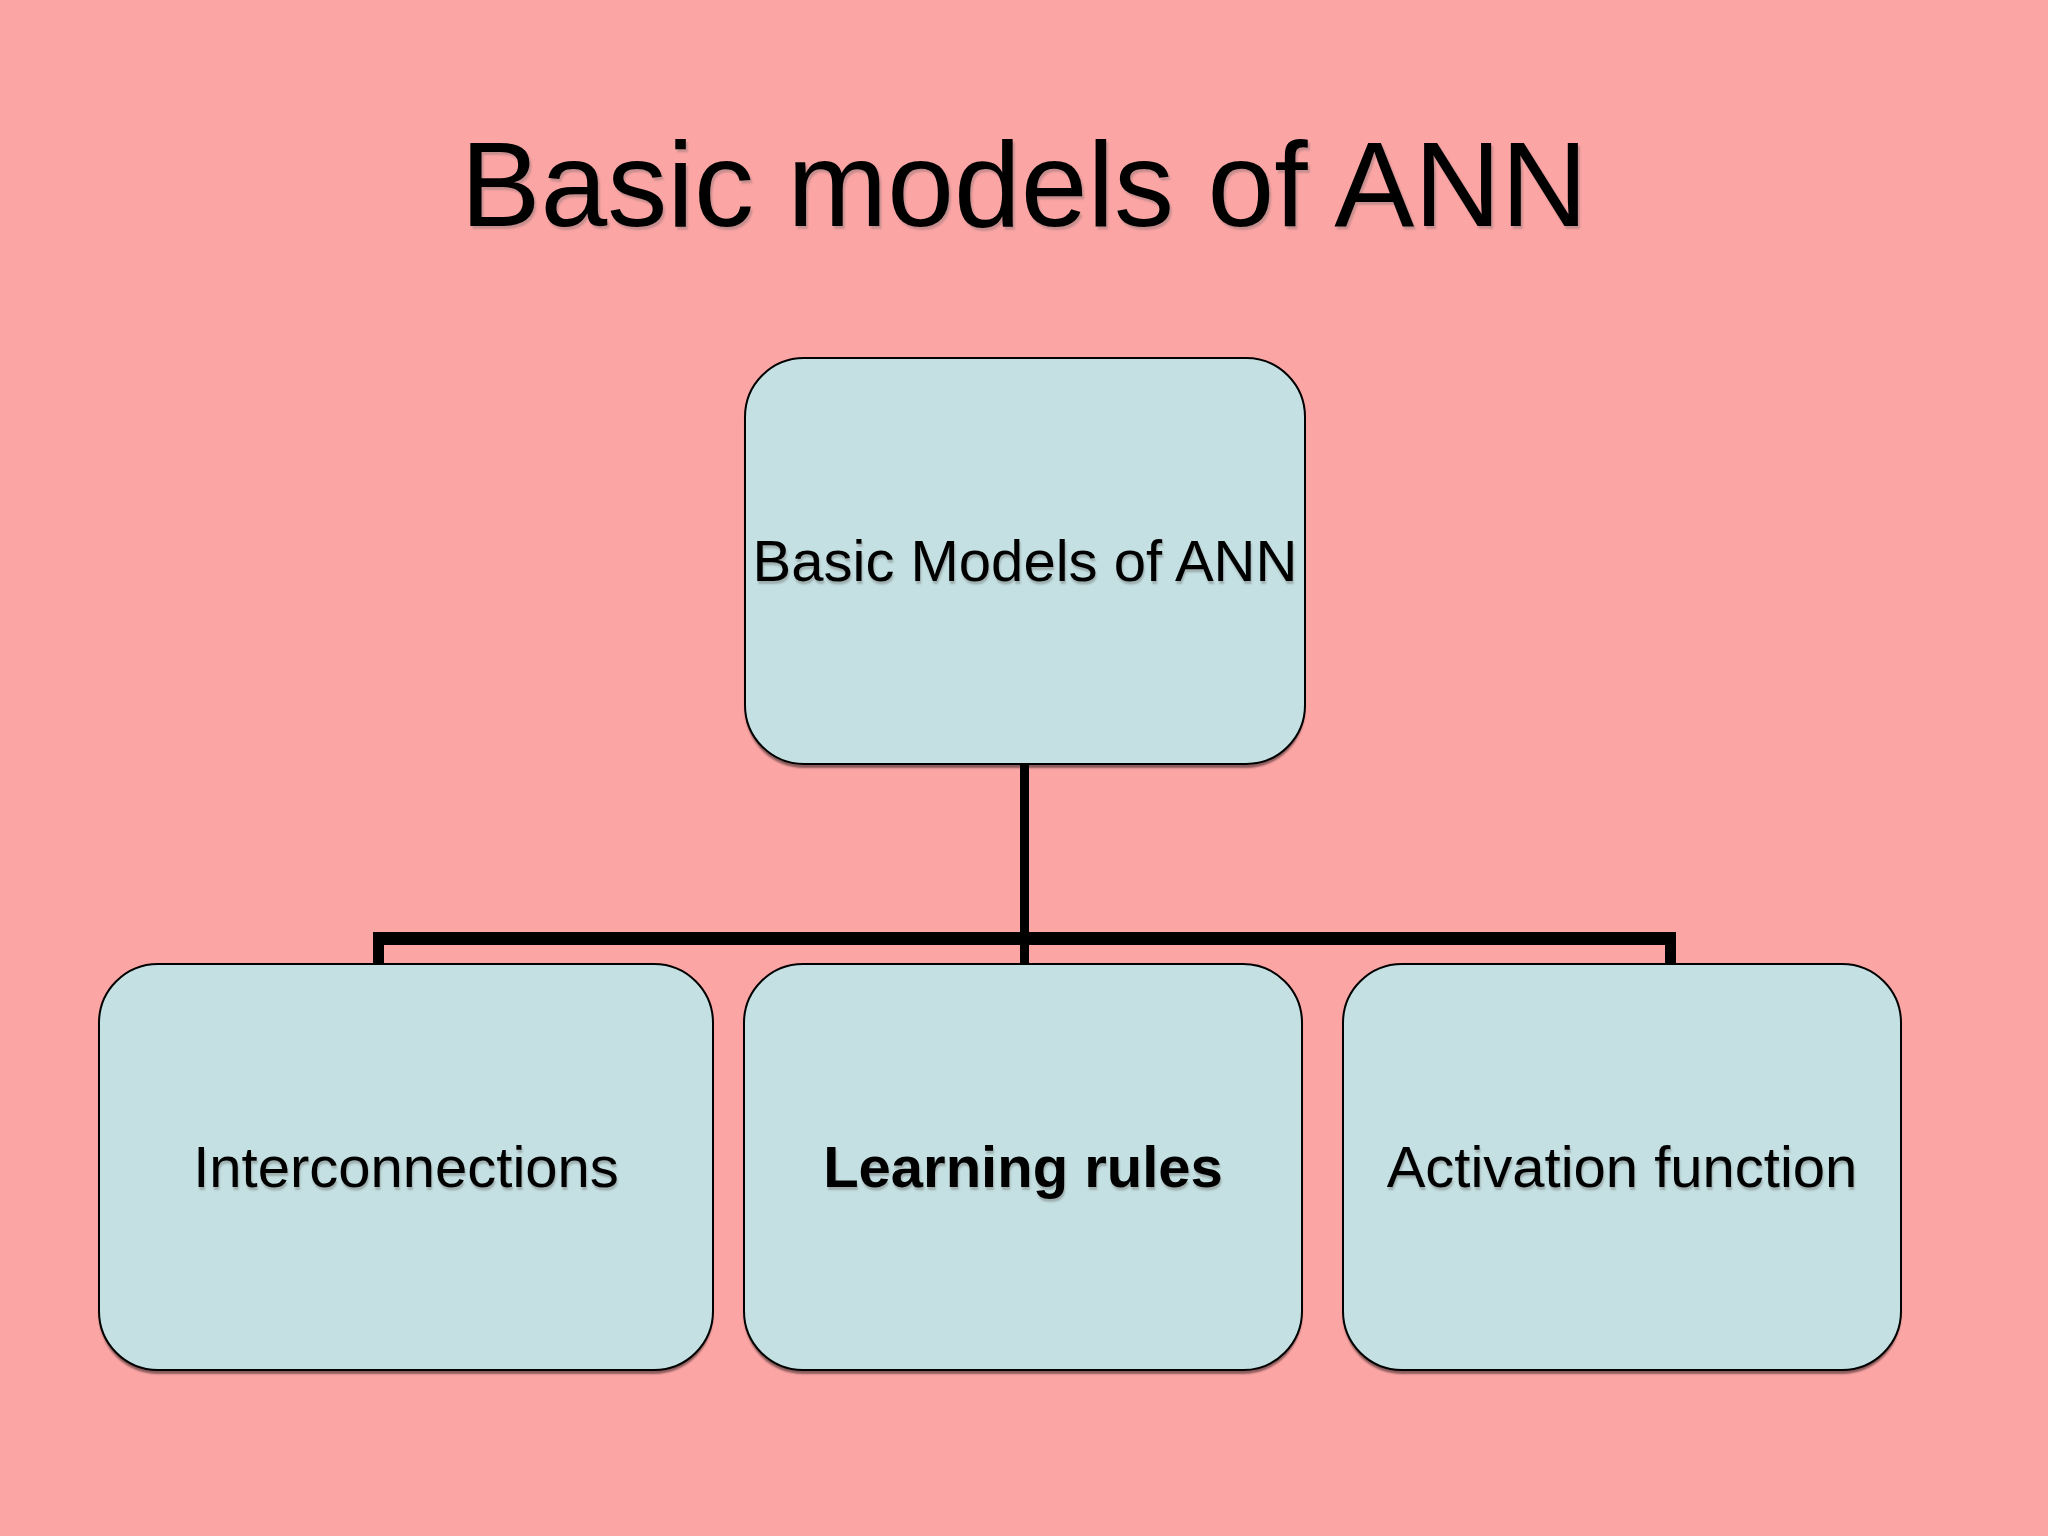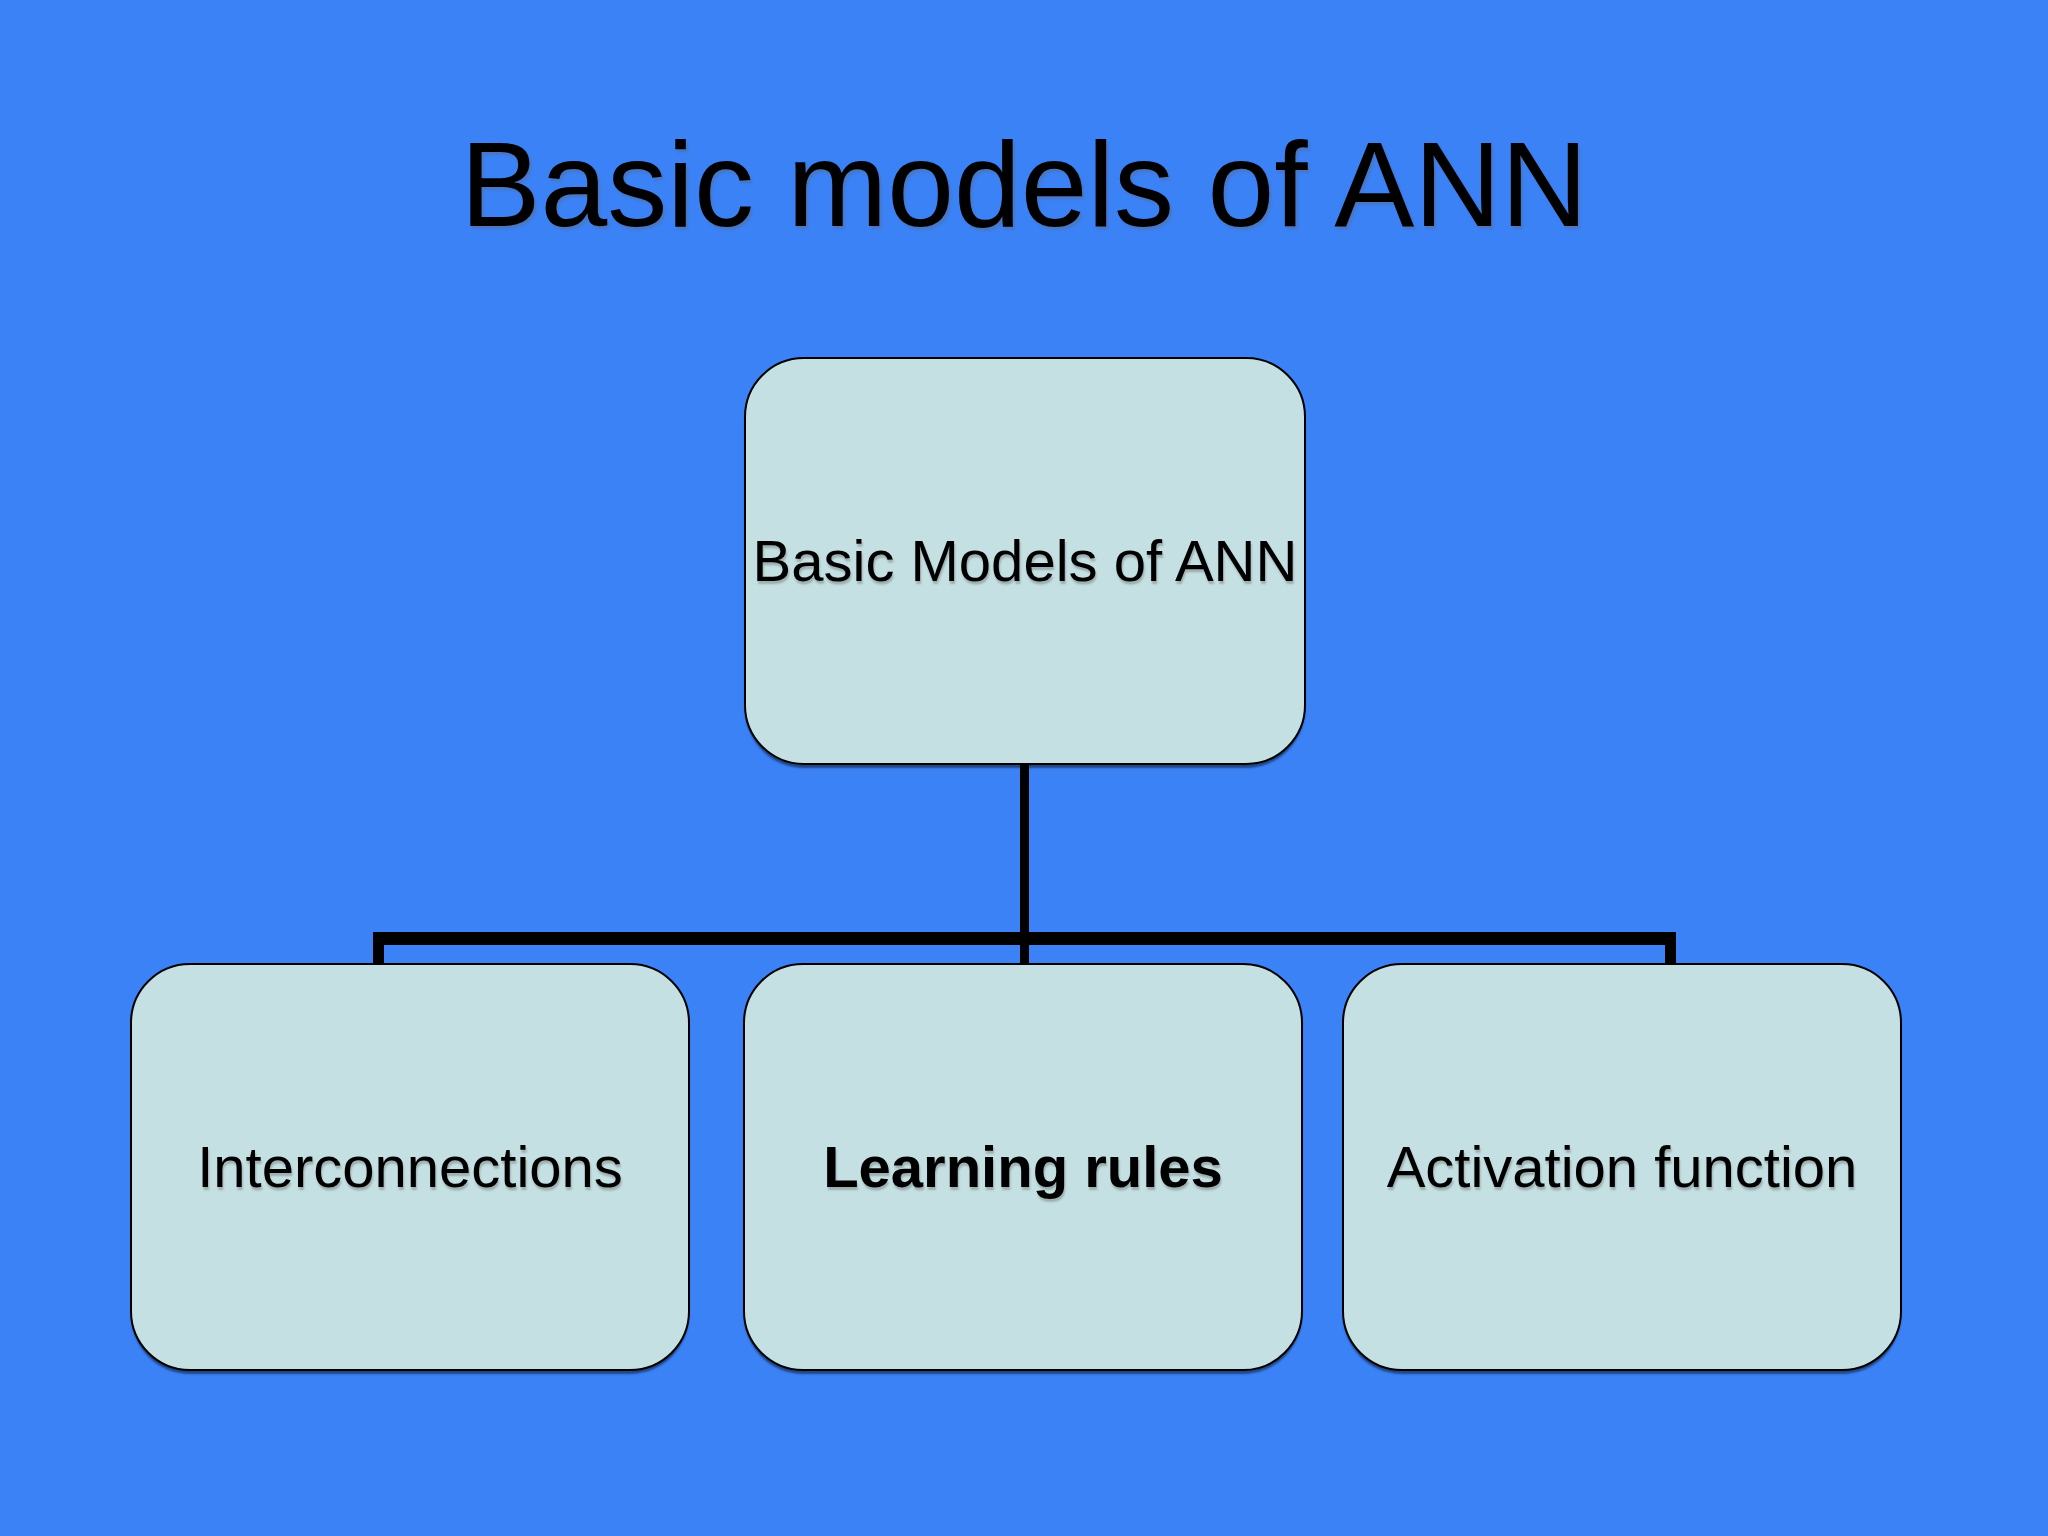--- a/index.html
+++ b/index.html
@@ -4,21 +4,21 @@
 <style>
   html, body {
     margin: 0;
     padding: 0;
     background: #ffffff;
   }
   .slide {
     position: relative;
     width: 2048px;
     height: 1536px;
-    background: #3b82f6;
+    background: #fca5a5;
     overflow: hidden;
     font-family: "Liberation Sans", "DejaVu Sans", sans-serif;
     color: #000000;
   }
   .title {
     position: absolute;
     top: 118px;
     left: 0;
     width: 100%;
     margin: 0;
@@ -43,21 +43,21 @@
   }
   .node-label {
     font-size: 58px;
     line-height: 1.15;
     color: #000000;
     text-align: center;
     white-space: nowrap;
     text-shadow: 1px 3px 2px rgba(100,100,100,0.4);
   }
   .node.root   { left: 744px;  top: 357px; width: 562px; height: 408px; }
-  .node.child-left   { left: 98px;   top: 963px; width: 560px; height: 408px; margin-left: 32px; }
+  .node.child-left   { left: 98px;   top: 963px; width: 616px; height: 408px; }
   .node.child-middle { left: 743px;  top: 963px; width: 560px; height: 408px; font-weight: bold; }
   .node.child-right  { left: 1342px; top: 963px; width: 560px; height: 408px; }
 
   .connector {
     position: absolute;
     background: #000000;
   }
   .connector.stem       { left: 1020px; top: 765px; width: 9px;    height: 200px; }
   .connector.bar        { left: 373px;  top: 932px; width: 1303px; height: 13px; }
   .connector.drop-left  { left: 373px;  top: 932px; width: 11px;   height: 33px; }

